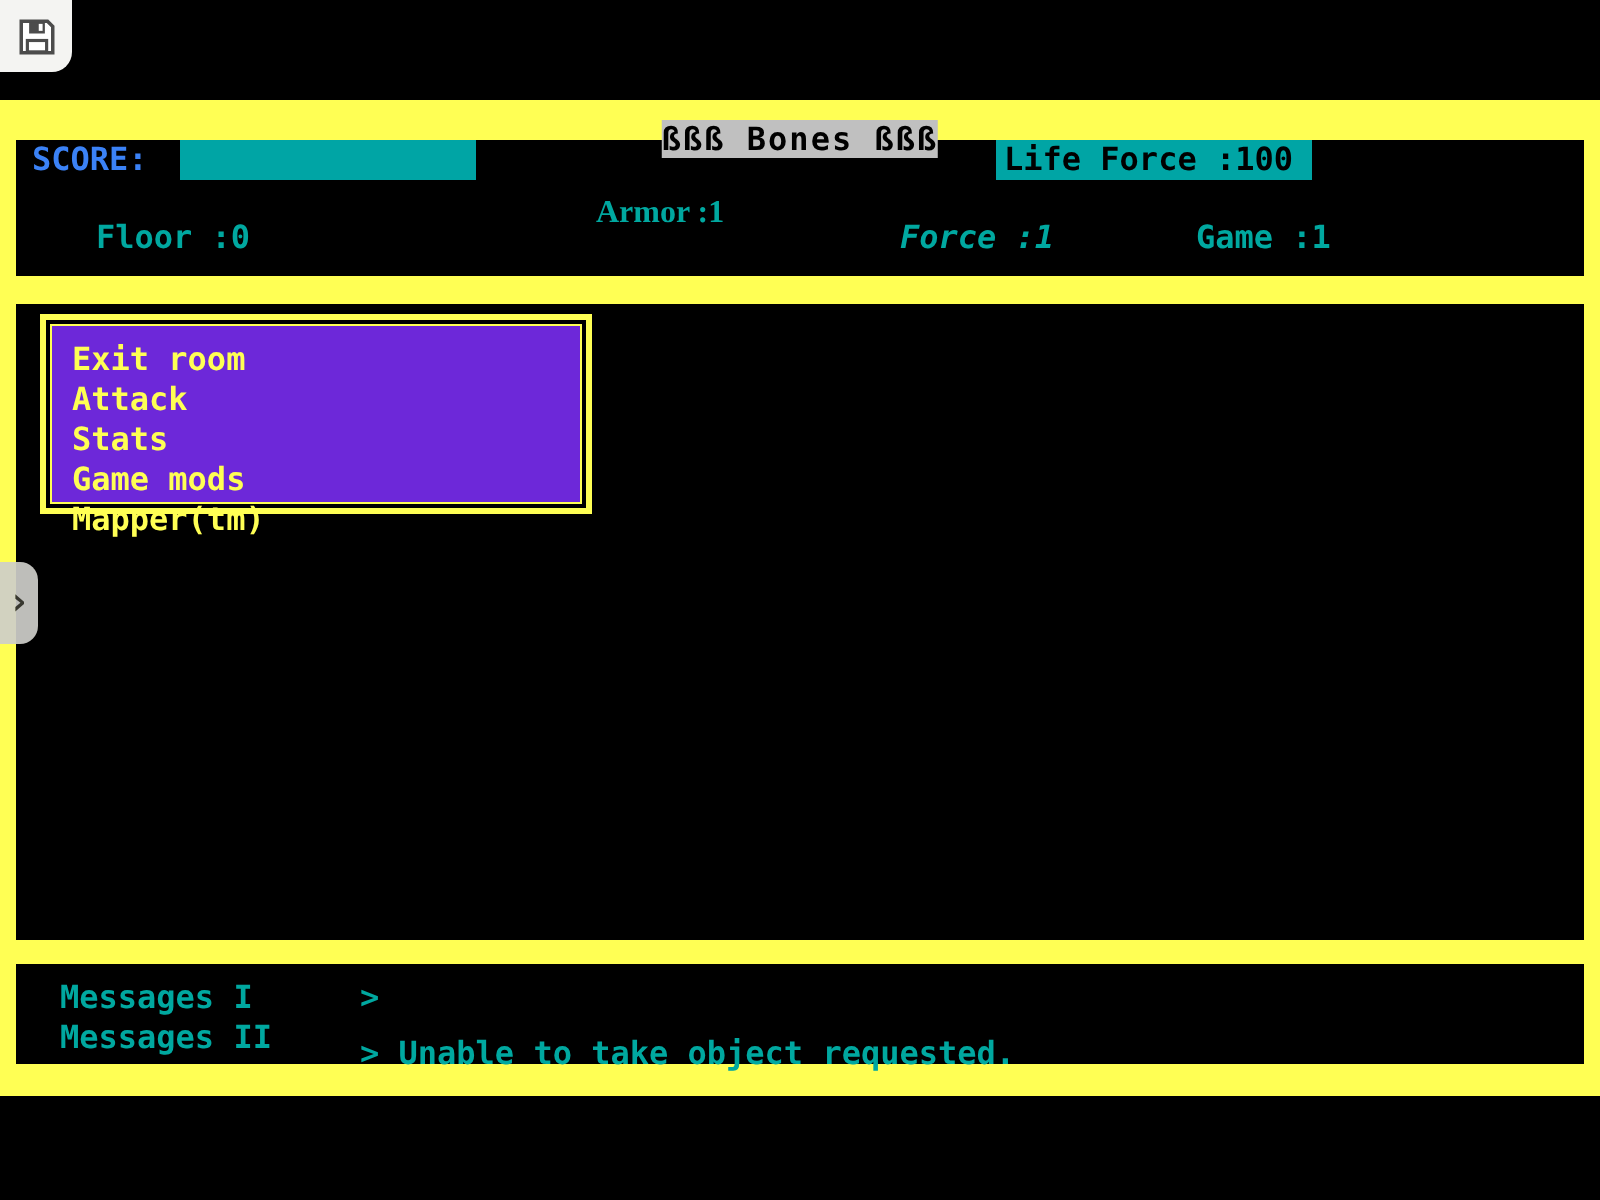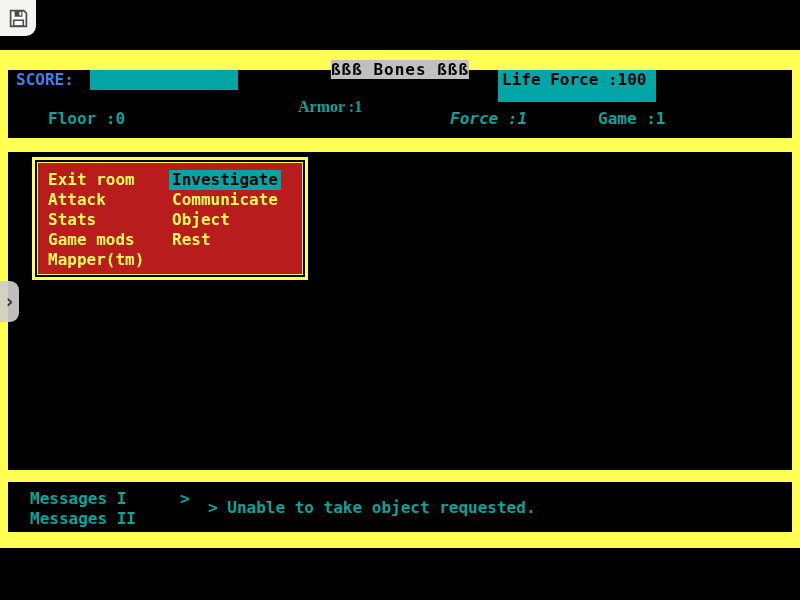--- a/index.html
+++ b/index.html
@@ -40,48 +40,48 @@
   .teal   { color:#00a8a0; }
 
   
   .score-label { left:16px; top:70px; }
   .score-bar {
     position:absolute; left:90px; top:70px; width:148px; height:20px;
     background:#00a5a5; color:#000; font-size:16px; line-height:20px;
     text-align:right; padding-right:5px; white-space:pre;
   }
   .life-box {
-    position:absolute; left:498px; top:70px; width:158px; height:32px;
+    position:absolute; left:498px; top:70px; width:158px; height:20px;
     background:#00a5a5; color:#000; font-size:16px; line-height:20px;
     padding-left:4px; white-space:pre;
   }
 
   
   .stat0 { left:48px;  top:109px; }
   .stat1 { left:298px; top:97px;font-family:Liberation Serif, serif; }
   .stat2 { left:450px; top:109px;font-style:italic; }
   .stat3 { left:598px; top:109px; }
 
   
   .menu-box {
-    position:absolute; left:32px; top:157px; width:276px; height:123px;
-    background:#b91c1c; border:3px solid #ffff54;
+    position:absolute; left:20px; top:157px; width:276px; height:100px;
+    background:#6d28d9; border:3px solid #ffff54;
     box-shadow: inset 0 0 0 2px #000, inset 0 0 0 3px #ffff54;
   }
   .menu-col { position:absolute; top:10px; }
   .menu-col-left  { left:13px; }
   .menu-col-right { left:137px; }
   .mi { display:block; height:20px; line-height:20px; font-size:16px; color:#ffff54; white-space:pre; cursor:pointer; }
   .mi-sel { background:#00a5a5; color:#000; padding:0 3px; margin-left:-3px; align-self:flex-start; width:max-content; }
 
   
   .msg-l1 { left:30px;  top:489px; }
   .msg-t1 { left:180px; top:489px; }
   .msg-l2 { left:30px;  top:509px; }
-  .msg-t2 { left:180px; top:498px;margin-left:28px; }
+  .msg-t2 { left:180px; top:517px; }
 </style>
 </head>
 <body>
 
 <div class="screen">
 
   <div class="frame"></div>
 
   <div class="panel panel-status"></div>
   <div class="panel panel-main"></div>
@@ -101,26 +101,20 @@
   <span class="t teal stat3">Game :1</span>
 
   <div class="menu-box">
     <div class="menu-col menu-col-left">
       <span class="mi">Exit room</span>
       <span class="mi">Attack</span>
       <span class="mi">Stats</span>
       <span class="mi">Game mods</span>
       <span class="mi">Mapper(tm)</span>
     </div>
-    <div class="menu-col menu-col-right">
-      <span class="mi mi-sel">Investigate</span>
-      <span class="mi">Communicate</span>
-      <span class="mi">Object</span>
-      <span class="mi">Rest</span>
-    </div>
   </div>
 
   <span class="t teal msg-l1">Messages I</span>
   <span class="t teal msg-t1">&gt;</span>
   <span class="t teal msg-l2">Messages II</span>
   <span class="t teal msg-t2">&gt; Unable to take object requested.</span>
 
   <button class="save-btn">
     <span style="display:flex;">
       <svg width="21" height="21" viewBox="0 0 24 24">

